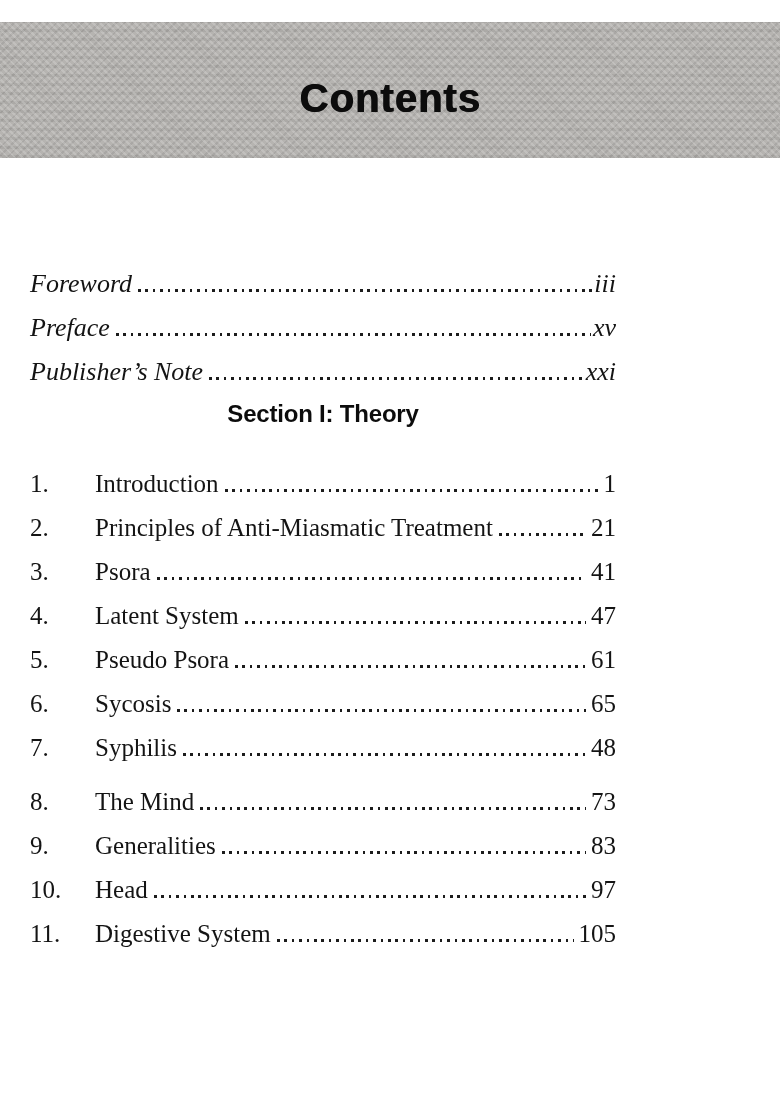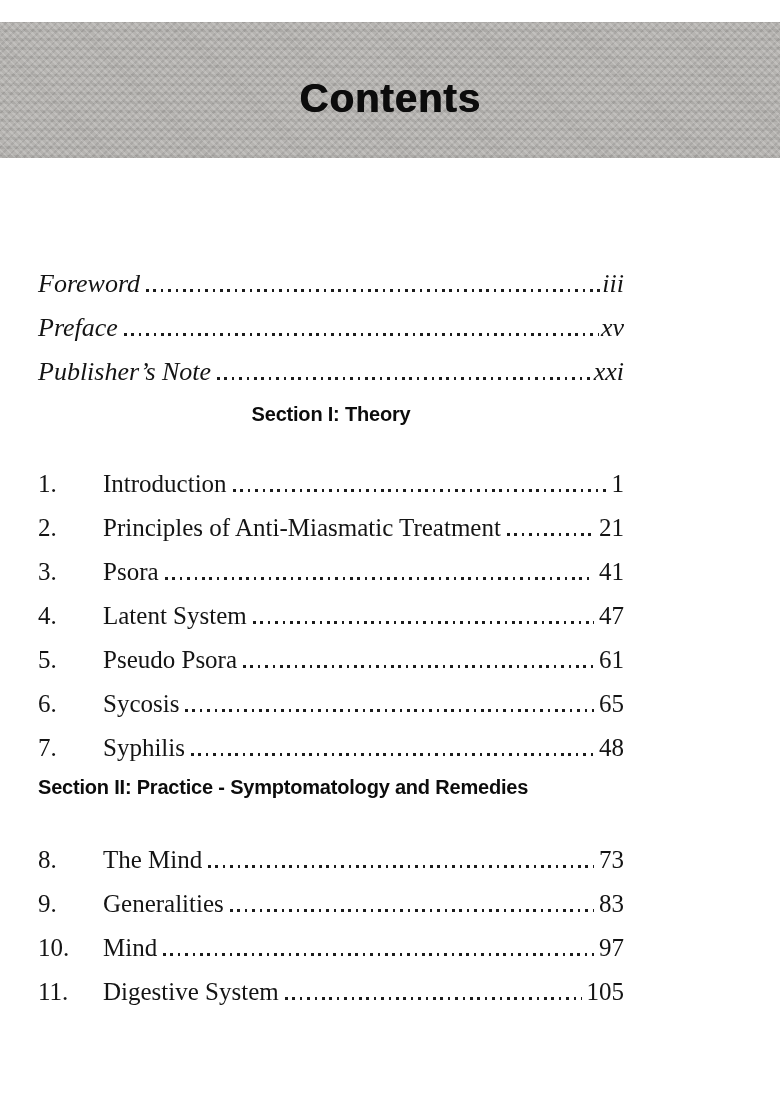--- a/index.html
+++ b/index.html
@@ -37,21 +37,21 @@
     font-size: 40px;
     letter-spacing: 1px;
     color: #0c0c0c;
     padding-top: 16px;
     text-shadow: 1px 0 0 #0c0c0c;
   }
   
   .content {
     position: absolute;
     top: 158px;
-    left: 8px;
+    left: 0;
     width: 672px;
     box-sizing: border-box;
     padding: 0 56px 0 30px;
   }
   .front-matter {
     margin-top: 84px;
   }
   .row {
     display: flex;
     align-items: baseline;
@@ -80,21 +80,21 @@
     margin-top: 20px;
   }
   .fm {
     font-style: italic;
     font-size: 26px;
   }
   .fm .dots { margin-right: 2px; }
   .section-heading {
     font-family: "Liberation Sans", sans-serif;
     font-weight: bold;
-    font-size: 20px;
+    font-size: 24px;
     color: #0c0c0c;
     letter-spacing: -0.2px;
   }
   .heading-1 {
     text-align: center;
     margin-top: 20px;
     height: 40px;
     line-height: 40px;
   }
   .heading-2 {
@@ -173,38 +173,37 @@
       <span class="pagenum">65</span>
     </div>
     <div class="row">
       <span class="num">7.</span>
       <span class="label">Syphilis</span>
       <span class="dots"></span>
       <span class="pagenum">48</span>
     </div>
   </div>
 
-  <div class="section-heading heading-2">Section II: Practice - Symptomatology and Remedies</div>
 
   <div class="entries-2">
     <div class="row">
       <span class="num">8.</span>
       <span class="label">The Mind</span>
       <span class="dots"></span>
       <span class="pagenum">73</span>
     </div>
     <div class="row">
       <span class="num">9.</span>
       <span class="label">Generalities</span>
       <span class="dots"></span>
       <span class="pagenum">83</span>
     </div>
     <div class="row">
       <span class="num">10.</span>
-      <span class="label">Mind</span>
+      <span class="label">Head</span>
       <span class="dots"></span>
       <span class="pagenum">97</span>
     </div>
     <div class="row">
       <span class="num">11.</span>
       <span class="label">Digestive System</span>
       <span class="dots"></span>
       <span class="pagenum">105</span>
     </div>
   </div>

